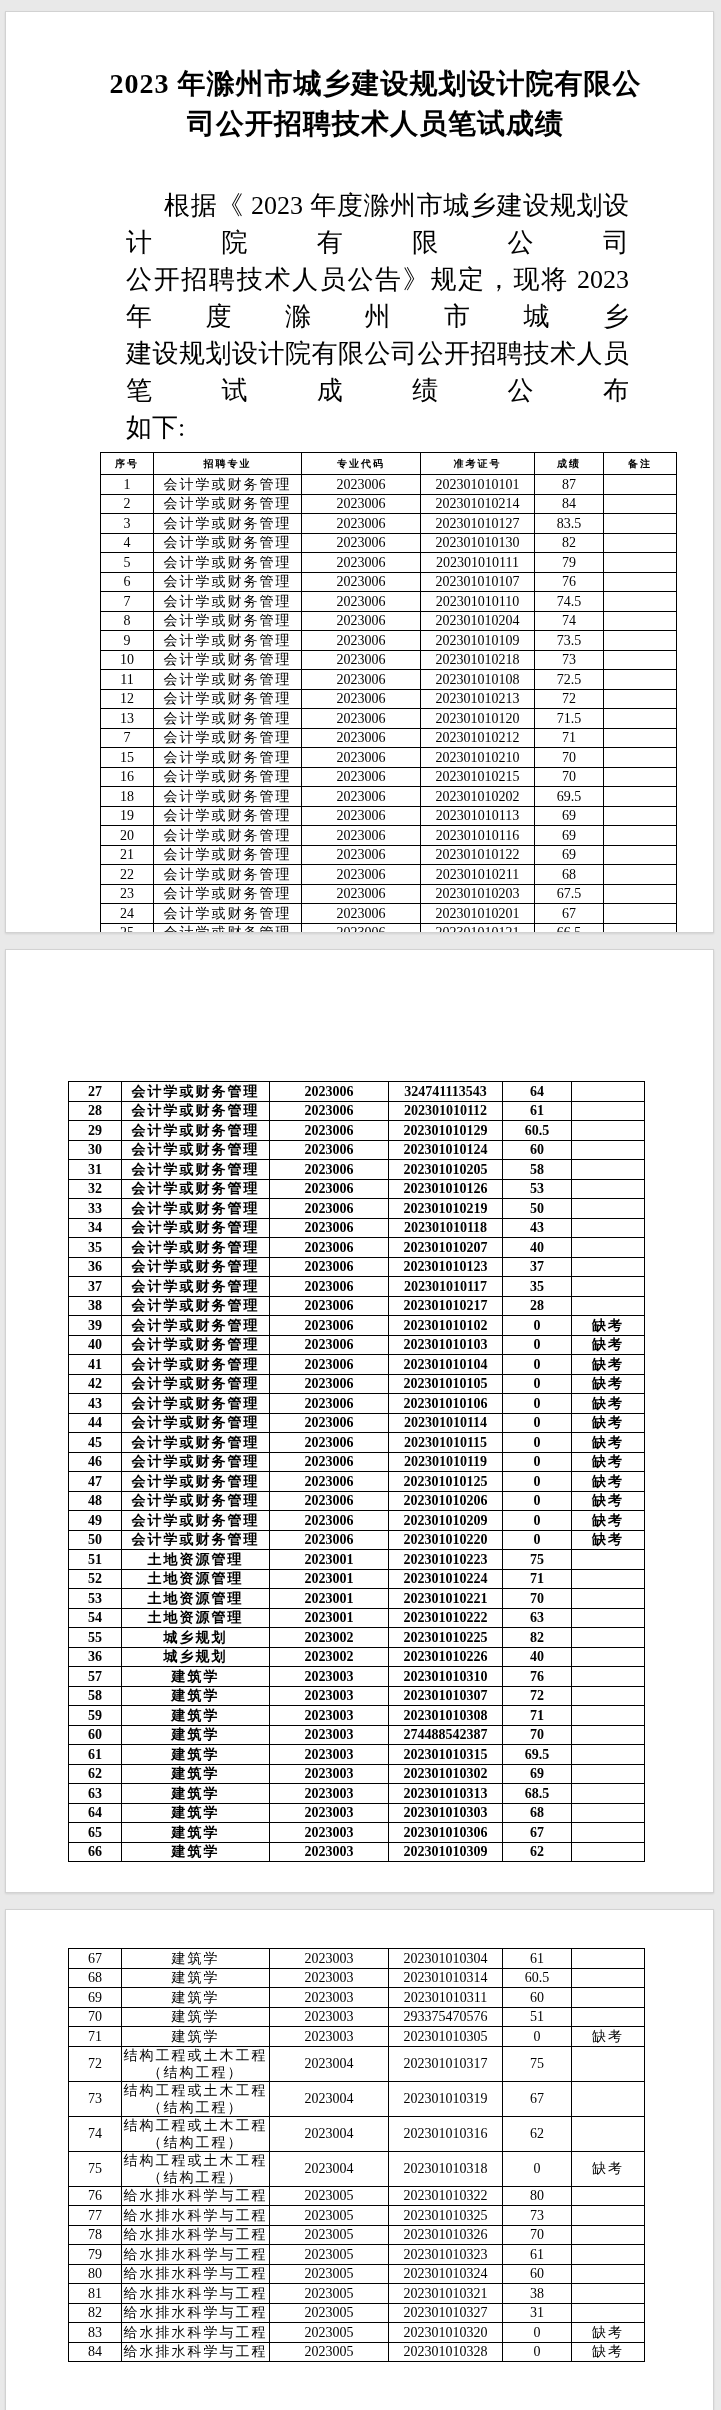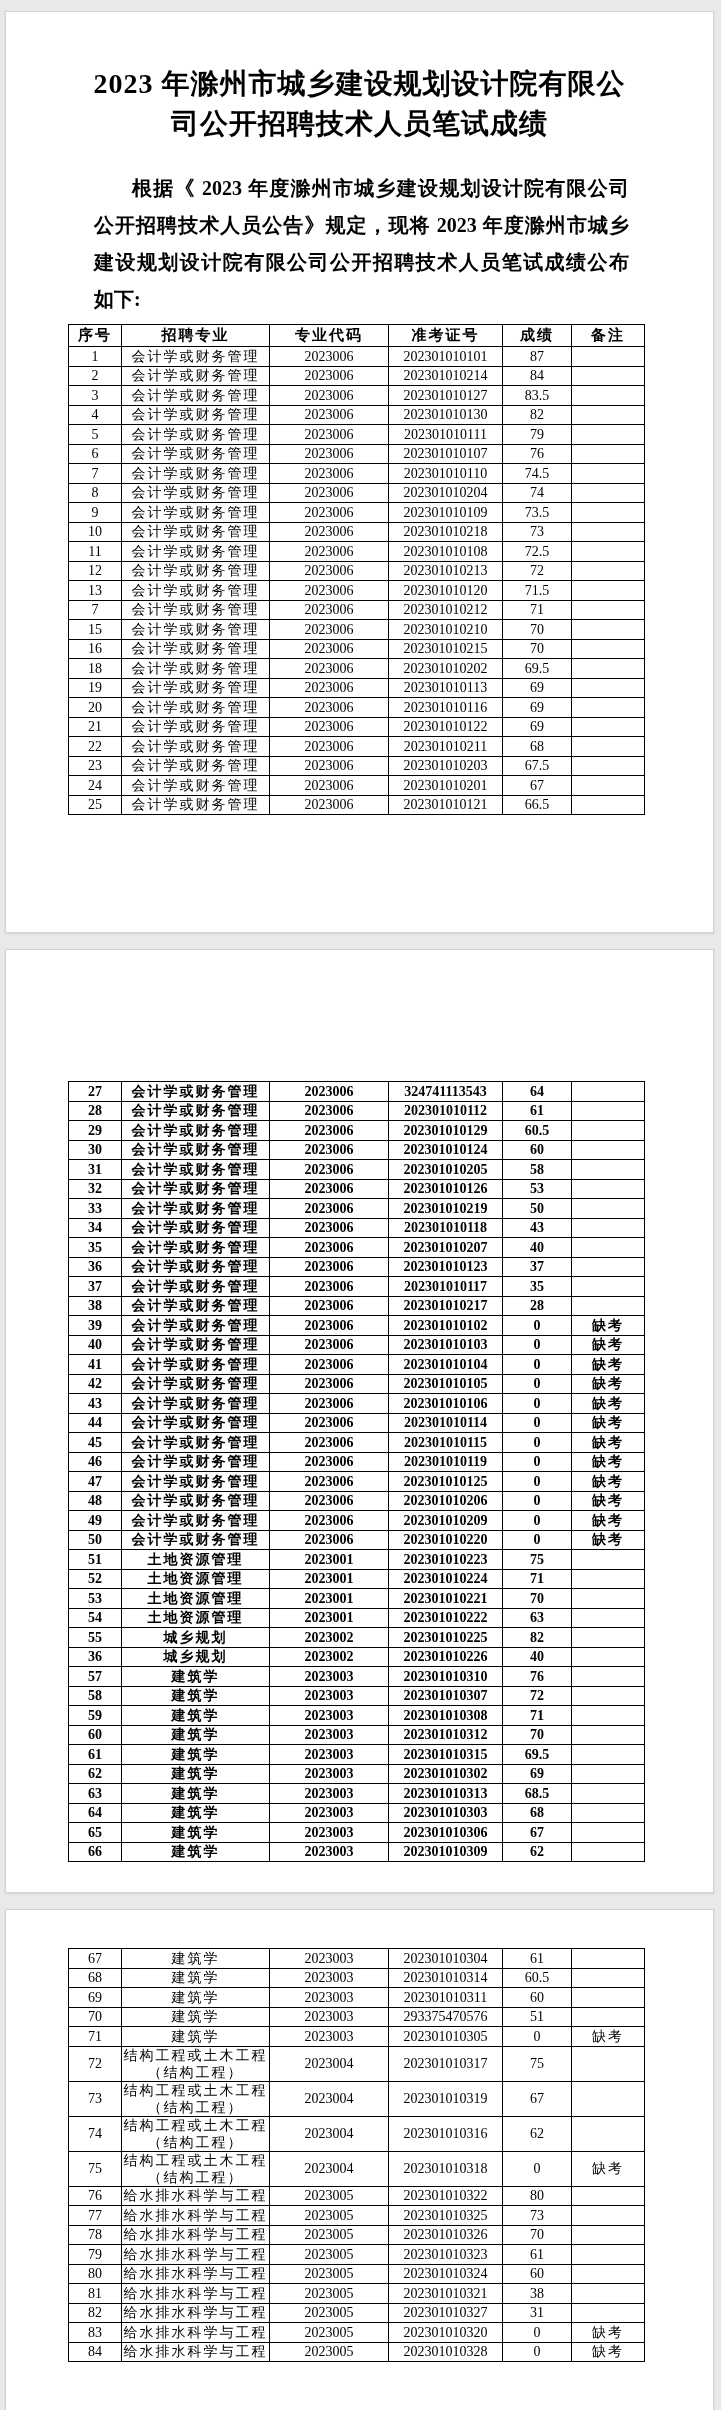--- a/index.html
+++ b/index.html
@@ -18,37 +18,36 @@
   }
   .page {
     width: 709px;
     margin: 0 0 16px 5px;
     background: #ffffff;
     border: 1px solid #d2d2d2;
     box-shadow: 0 1px 2px rgba(0,0,0,0.10);
     box-sizing: border-box;
     overflow: hidden;
   }
-  #page1 { height: 922px; }
+  #page1 { height: 922px; padding-left: 32px; }
   #page2 { height: 944px; }
   #page3 { height: 978px; }
 
   .doc-title {
     margin: 52px 20px 0 20px;
     text-align: center;
     font-size: 28px;
     font-weight: bold;
     line-height: 40px;
     letter-spacing: 1px;
   }
   .intro {
-    margin: 26px 84px 0 88px;
-    font-size: 20px;
+    margin: 43px 84px 0 88px;
+    font-size: 26px;
     line-height: 37px;
-    font-weight: bold;
   }
   .intro .line {
     text-align: justify;
     text-align-last: justify;
   }
   .intro .line.first { text-indent: 38px; }
   .intro .line.last  { text-align-last: left; }
 
   table.scores {
     border-collapse: collapse;
@@ -61,21 +60,21 @@
   #page3 table.scores { margin-top: 38px; }
 
   .scores th, .scores td {
     border: 1px solid #000;
     padding: 0;
     text-align: center;
     vertical-align: middle;
     overflow: hidden;
   }
   .scores th {
-    font-size: 15px;
+    font-size: 10px;
     font-weight: bold;
     letter-spacing: 2px;
     height: 21px;
     margin-top: 22px;
   }
   .scores tr { height: 19.5px; }
   .scores td {
     font-size: 14px;
     line-height: 17px;
   }
@@ -574,21 +573,21 @@
           <td class="c1">建筑学</td>
           <td class="c2">2023003</td>
           <td class="c3">202301010308</td>
           <td class="c4">71</td>
           <td class="c5"></td>
         </tr>
         <tr>
           <td class="c0">60</td>
           <td class="c1">建筑学</td>
           <td class="c2">2023003</td>
-          <td class="c3">202301010312</td>
+          <td class="c3">274488542387</td>
           <td class="c4">70</td>
           <td class="c5"></td>
         </tr>
         <tr>
           <td class="c0">61</td>
           <td class="c1">建筑学</td>
           <td class="c2">2023003</td>
           <td class="c3">202301010315</td>
           <td class="c4">69.5</td>
           <td class="c5"></td>

